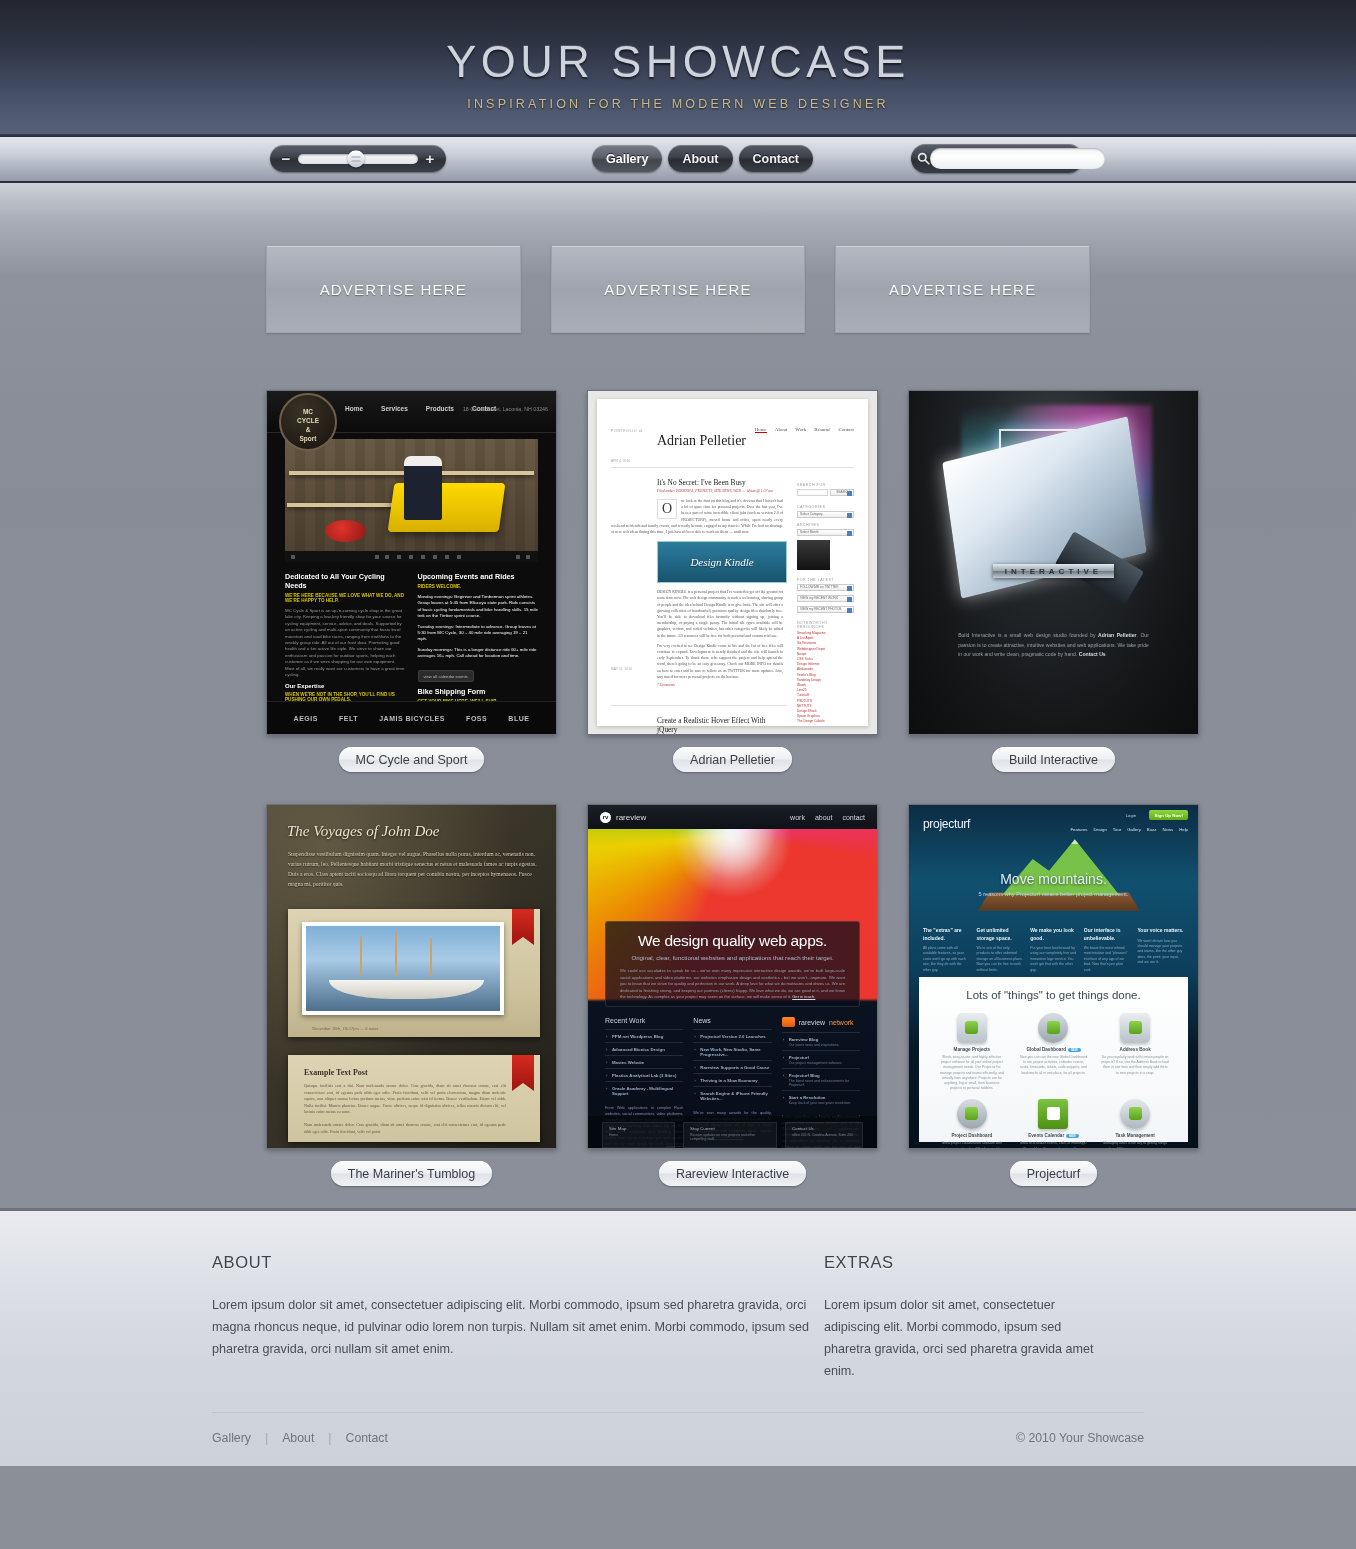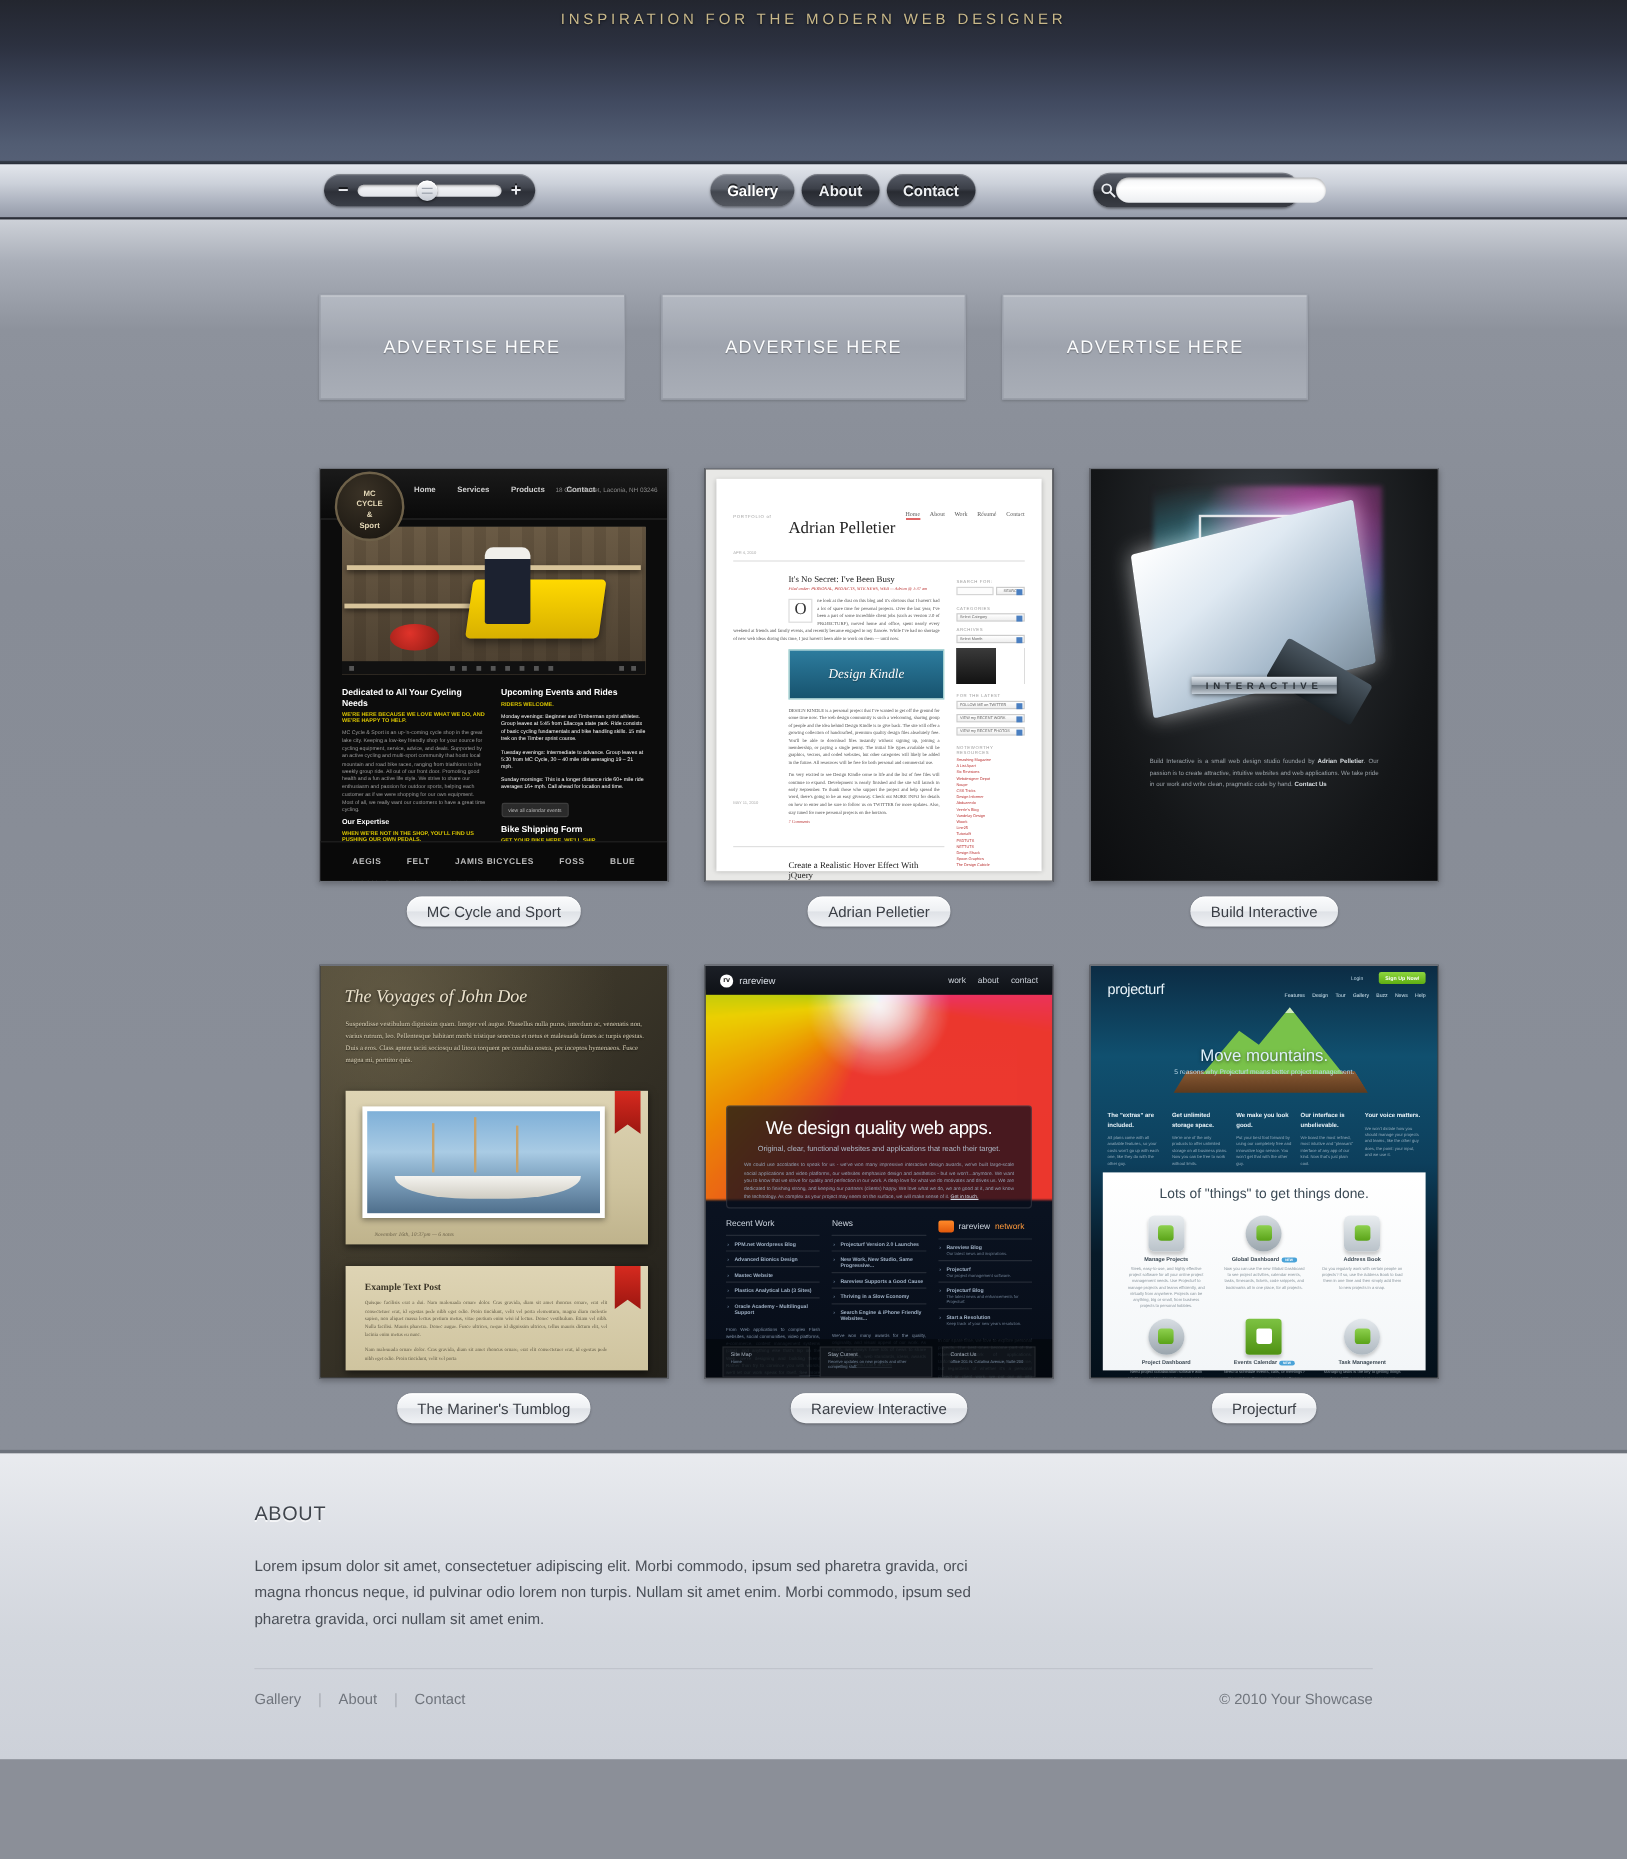--- a/index.html
+++ b/index.html
@@ -434,20 +434,21 @@
   .pt-ico.c:after { background:#fff; border-radius:2px; }
   .pt-il { color:#3f4c56; font-size:4.6px; font-weight:bold; margin-bottom:3px; }
   .pt-ip { color:#8b969e; font-size:3.4px; line-height:5.2px; padding:0 7px; }
   .pt-badge { display:inline-block; background:#4aa3d8; color:#fff; font-size:2.8px;
               padding:0 3px; border-radius:2px; vertical-align:middle; margin-left:2px; }
 </style>
 </head>
 <body>
 
 <div class="header">
+  <div class="site-title">YOUR SHOWCASE</div>
   <div class="site-tagline">INSPIRATION FOR THE MODERN WEB DESIGNER</div>
 </div>
 
 <div class="navbar">
 
   <div class="slider-wrap">
     <div class="sl-btn">−</div>
     <div class="sl-track">
       <div class="sl-knob" style="left: 48%;"></div>
     </div>
@@ -845,20 +846,24 @@
 
   </div>
 </div>
 
 <div class="footer">
   <div class="footer-inner">
     <div class="f-col-about">
       <div class="f-head">ABOUT</div>
       <div class="f-body">Lorem ipsum dolor sit amet, consectetuer adipiscing elit. Morbi commodo, ipsum sed pharetra gravida, orci magna rhoncus neque, id pulvinar odio lorem non turpis. Nullam sit amet enim. Morbi commodo, ipsum sed pharetra gravida, orci nullam sit amet enim.</div>
     </div>
+    <div class="f-col-extras">
+      <div class="f-head">EXTRAS</div>
+      <div class="f-body">Lorem ipsum dolor sit amet, consectetuer adipiscing elit. Morbi commodo, ipsum sed pharetra gravida, orci sed pharetra gravida amet enim.</div>
+    </div>
   </div>
   <div class="f-divider"></div>
   <div class="f-bottom">
     <div class="f-links">
       <a>Gallery</a>
       <span class="f-sep">|</span>
       <a>About</a>
       <span class="f-sep">|</span>
       <a>Contact</a>
     </div>

